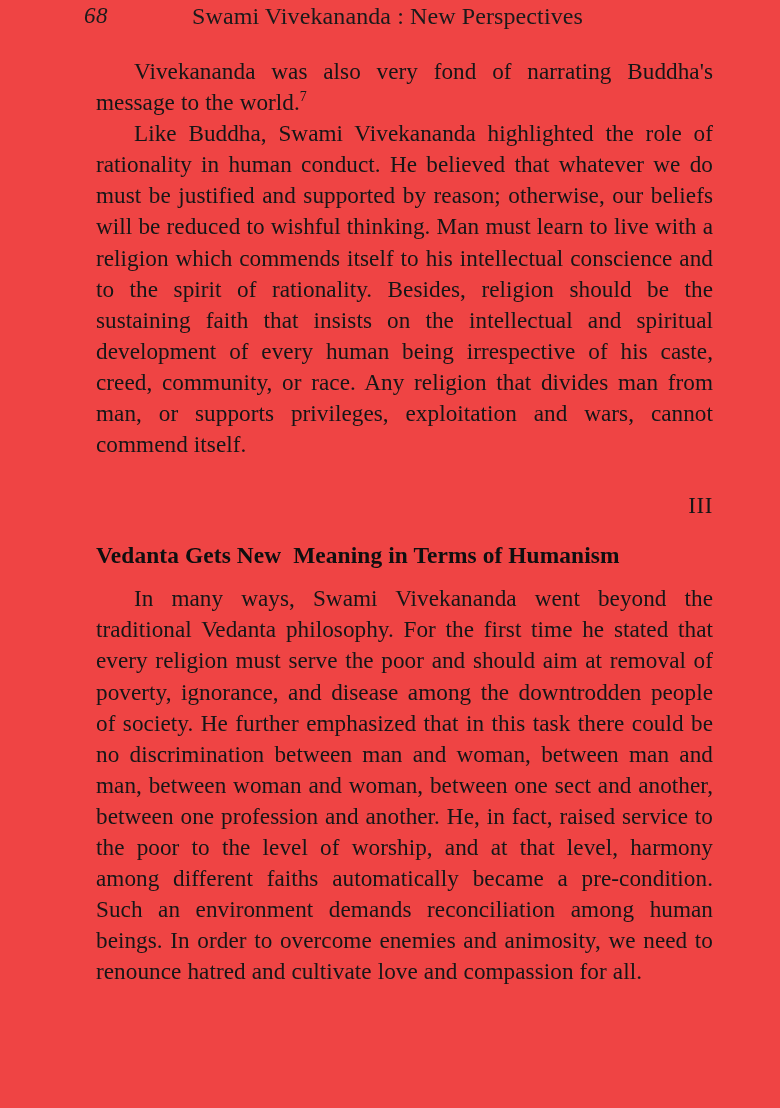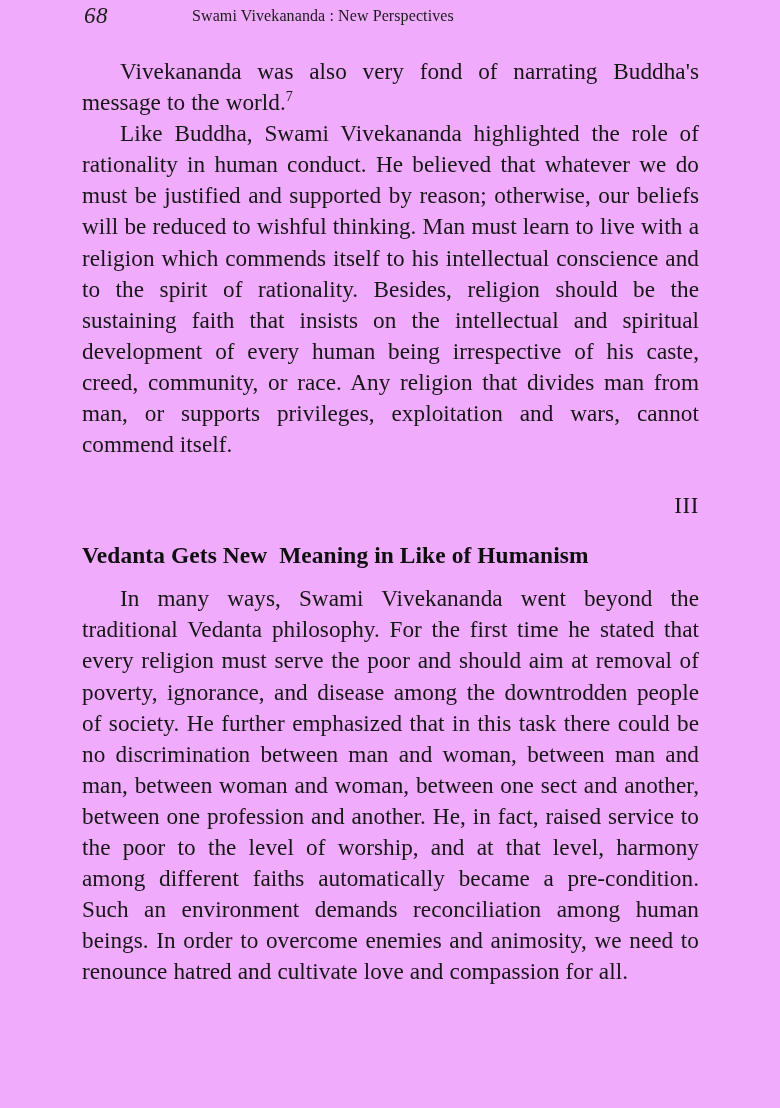--- a/index.html
+++ b/index.html
@@ -4,21 +4,21 @@
 <style>
   html, body {
     margin: 0;
     padding: 0;
     background: #ffffff;
   }
   .page {
     position: relative;
     width: 780px;
     height: 1108px;
-    background: #f0abfc;
+    background: #ef4444;
     overflow: hidden;
     font-family: "Liberation Serif", "DejaVu Serif", serif;
     color: #181818;
     box-sizing: border-box;
   }
 
   
   .running-head {
     position: absolute;
     left: 0;
@@ -36,31 +36,31 @@
     letter-spacing: 0.5px;
     color: #1a1a1a;
     line-height: 28px;
   }
   .head-title {
     position: absolute;
     left: 192px;
     top: 2px;
     width: 400px;
     text-align: left;
-    font-size: 16px;
+    font-size: 24px;
     line-height: 28px;
     letter-spacing: 0.1px;
     color: #1a1a1a;
     white-space: nowrap;
   }
 
   
   .textblock {
     position: absolute;
-    left: 82px;
+    left: 96px;
     top: 56px;
     width: 617px;
   }
   p.para {
     margin: 0;
     text-align: justify;
     text-justify: inter-word;
     text-indent: 38px;
     font-size: 23.2px;
     line-height: 31.1px;
@@ -112,21 +112,21 @@
   </div>
 
   <div class="textblock">
 
     <p class="para"><span>Vivekananda was also very fond of narrating Buddha's message to the world.</span><sup class="fn">7</sup></p>
 
     <p class="para">Like Buddha, Swami Vivekananda highlighted the role of rationality in human conduct. He believed that whatever we do must be justified and supported by reason; otherwise, our beliefs will be reduced to wishful thinking. Man must learn to live with a religion which commends itself to his intellectual conscience and to the spirit of rationality. Besides, religion should be the sustaining faith that insists on the intellectual and spiritual development of every human being irrespective of his caste, creed, community, or race. Any religion that divides man from man, or supports privileges, exploitation and wars, cannot commend itself.</p>
 
     <p class="section-number">III</p>
 
-    <p class="section-heading">Vedanta Gets New  Meaning in Like of Humanism</p>
+    <p class="section-heading">Vedanta Gets New  Meaning in Terms of Humanism</p>
 
     <div class="spacer-after-heading"></div>
 
     <p class="para last-left">In many ways, Swami Vivekananda went beyond the traditional Vedanta philosophy. For the first time he stated that every religion must serve the poor and should aim at removal of poverty, ignorance, and disease among the downtrodden people of society. He further emphasized that in this task there could be no discrimination between man and woman, between man and man, between woman and woman, between one sect and another, between one profession and another. He, in fact, raised service to the poor to the level of worship, and at that level, harmony among different faiths automatically became a pre-condition. Such an environment demands reconciliation among human beings. In order to overcome enemies and animosity, we need to renounce hatred and cultivate love and compassion for all.</p>
 
   </div>
 
 </div>
 
 </body></html>

